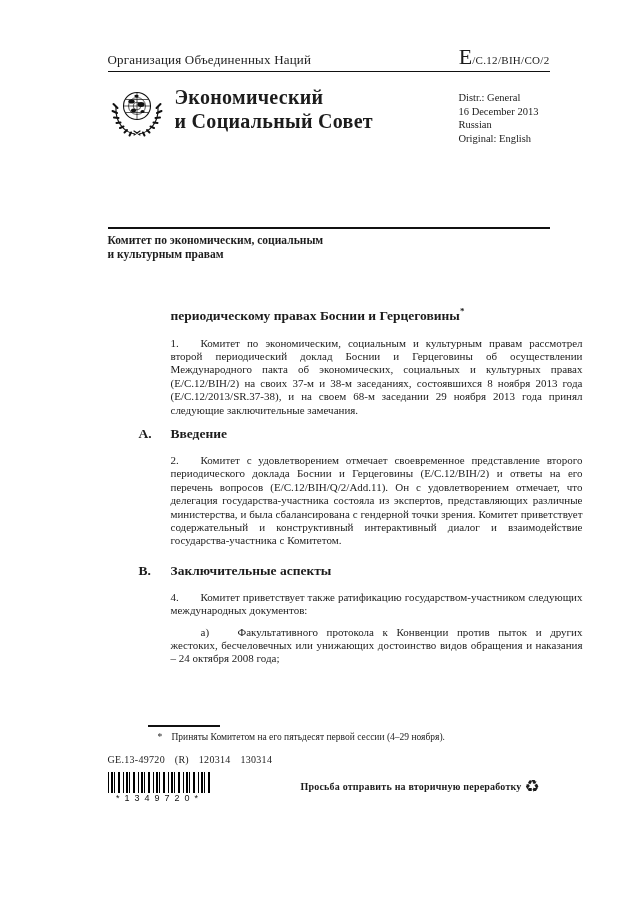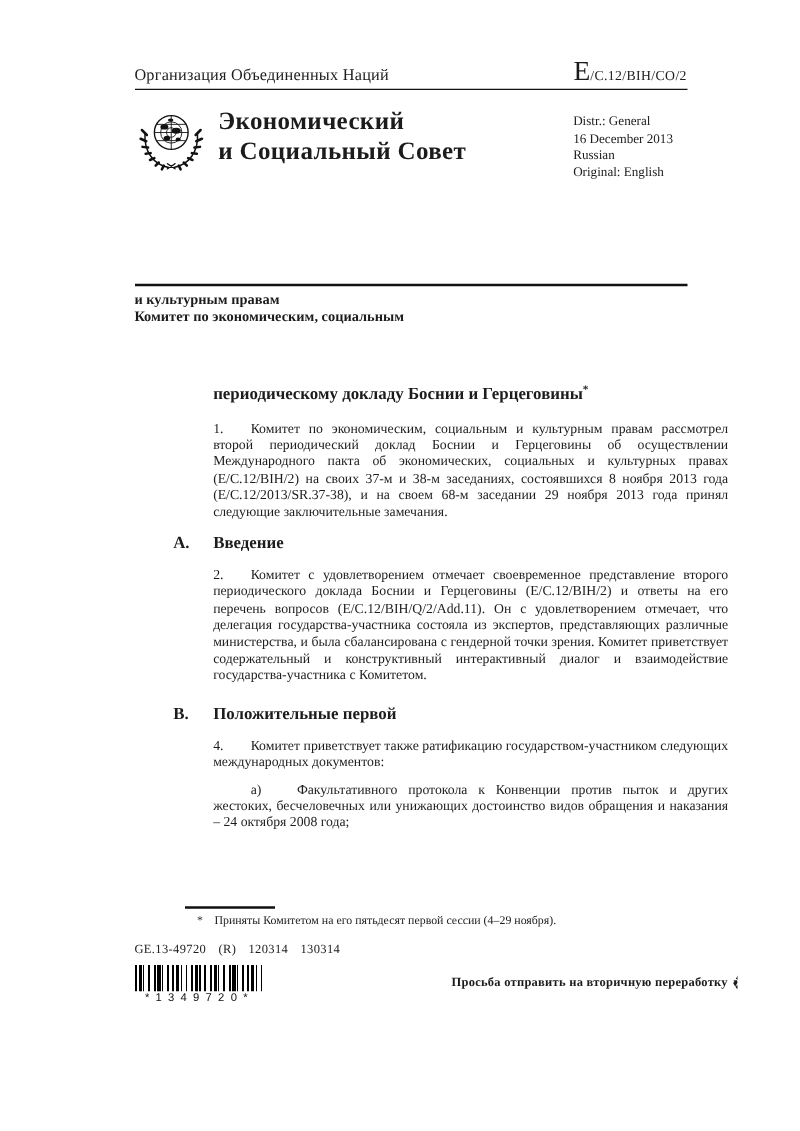--- a/index.html
+++ b/index.html
@@ -36,21 +36,21 @@
   
   .fn-rule{position:absolute;left:97px;top:725px;width:72px;height:1.5px;background:#111;}
   .footnote{position:absolute;left:107px;top:731px;width:370px;font-size:9.5px;line-height:12px;}
   .fn-marker{display:inline-block;width:14px;}
   
   .ge-line{position:absolute;left:57px;top:754px;font-size:10px;word-spacing:7px;letter-spacing:.3px;}
   .barcode{position:absolute;left:57px;top:772px;width:104px;}
   .barcode-bars{height:21px;background:
       repeating-linear-gradient(90deg,#000 0 1.5px,#fff 1.5px 3px,#000 3px 5.5px,#fff 5.5px 6.5px,#000 6.5px 7.5px,#fff 7.5px 10.5px,#000 10.5px 12px,#fff 12px 15px);}
   .barcode-text{font-family:Liberation Sans, sans-serif;font-size:9px;letter-spacing:5px;text-align:center;margin-top:0;color:#111;}
-  .recycle-row{position:absolute;left:250px;top:778px;width:300px;display:flex;align-items:center;justify-content:flex-end;gap:3px;}
+  .recycle-row{position:absolute;left:250px;top:778px;width:300px;display:flex;align-items:center;justify-content:flex-start;gap:3px;}
   .recycle-text{font-size:10px;font-weight:bold;letter-spacing:.2px;}
   .recycle-glyph{font-size:17px;line-height:17px;}
   .qr{position:absolute;left:545px;top:742px;width:63px;height:63px;}
 </style>
 </head>
 <body>
 
 <div class="page">
 
   <div class="org-line">Организация Объединенных Наций</div>
@@ -107,37 +107,37 @@
   <div class="distr-block">
     <div>Distr.: General</div>
     <div>16 December 2013</div>
     <div>Russian</div>
     <div>Original: English</div>
   </div>
 
   <div class="rule-thick"></div>
 
   <div class="committee">
+    <div>Комитет по экономическим, социальным</div>
     <div>и культурным правам</div>
-    <div>Комитет по экономическим, социальным</div>
   </div>
 
   <div class="content">
     <h1 class="doc-title">
       <br>
-      <span>периодическому докладу Боснии и Герцеговины</span><sup>*</sup>
+      <span>периодическому правах Боснии и Герцеговины</span><sup>*</sup>
     </h1>
 
     <p class="para"><span class="pnum">1.</span><span>Комитет по экономическим, социальным и культурным правам рассмотрел второй периодический доклад Боснии и Герцеговины об осуществлении Международного пакта об экономических, социальных и культурных правах (E/C.12/BIH/2) на своих 37-м и 38-м заседаниях, состоявшихся 8 ноября 2013 года (E/C.12/2013/SR.37-38), и на своем 68-м заседании 29 ноября 2013 года принял следующие заключительные замечания.</span></p>
 
     <div class="sec-heading"><span class="letter">A.</span><span>Введение</span></div>
 
     <p class="para p2"><span class="pnum">2.</span><span>Комитет с удовлетворением отмечает своевременное представление второго периодического доклада Боснии и Герцеговины (E/C.12/BIH/2) и ответы на его перечень вопросов (E/C.12/BIH/Q/2/Add.11). Он с удовлетворением отмечает, что делегация государства-участника состояла из экспертов, представляющих различные министерства, и была сбалансирована с гендерной точки зрения. Комитет приветствует содержательный и конструктивный интерактивный диалог и взаимодействие государства-участника с Комитетом.</span></p>
 
-    <div class="sec-heading b"><span class="letter">B.</span><span>Положительные первой</span></div>
+    <div class="sec-heading b"><span class="letter">B.</span><span>Заключительные аспекты</span></div>
 
 
     <p class="para"><span class="pnum">4.</span><span>Комитет приветствует также ратификацию государством-участником следующих международных документов:</span></p>
 
     <p class="para item"><span class="inum">а)</span><span>Факультативного протокола к Конвенции против пыток и других жестоких, бесчеловечных или унижающих достоинство видов обращения и наказания – 24 октября 2008 года;</span></p>
   </div>
 
   <div class="fn-rule"></div>
   <div class="footnote"><span class="fn-marker">*</span><span>Приняты Комитетом на его пятьдесят первой сессии (4–29 ноября).</span></div>
 

